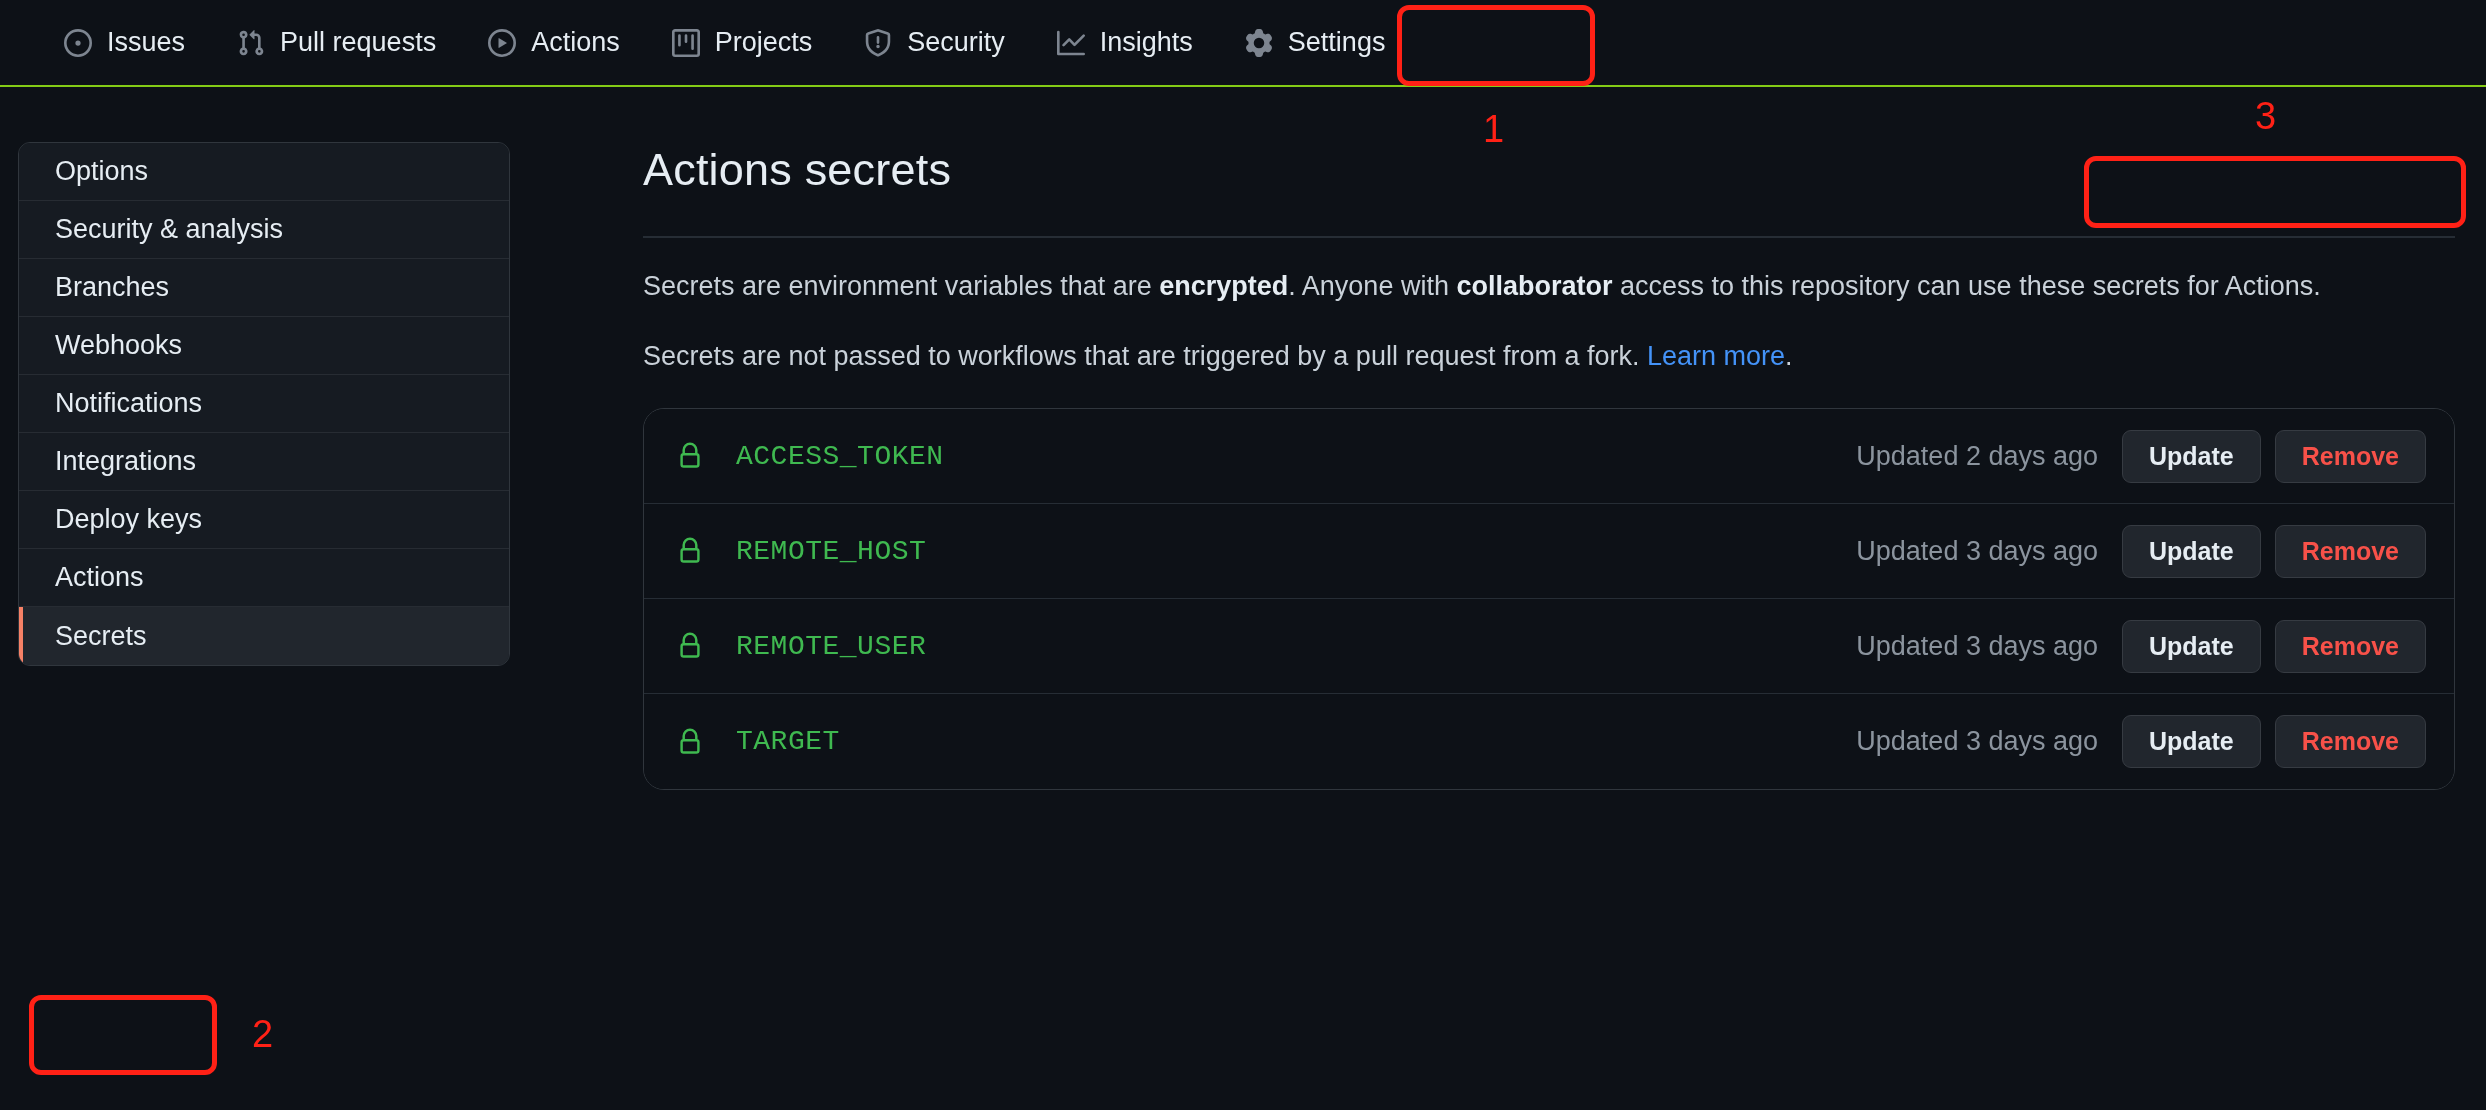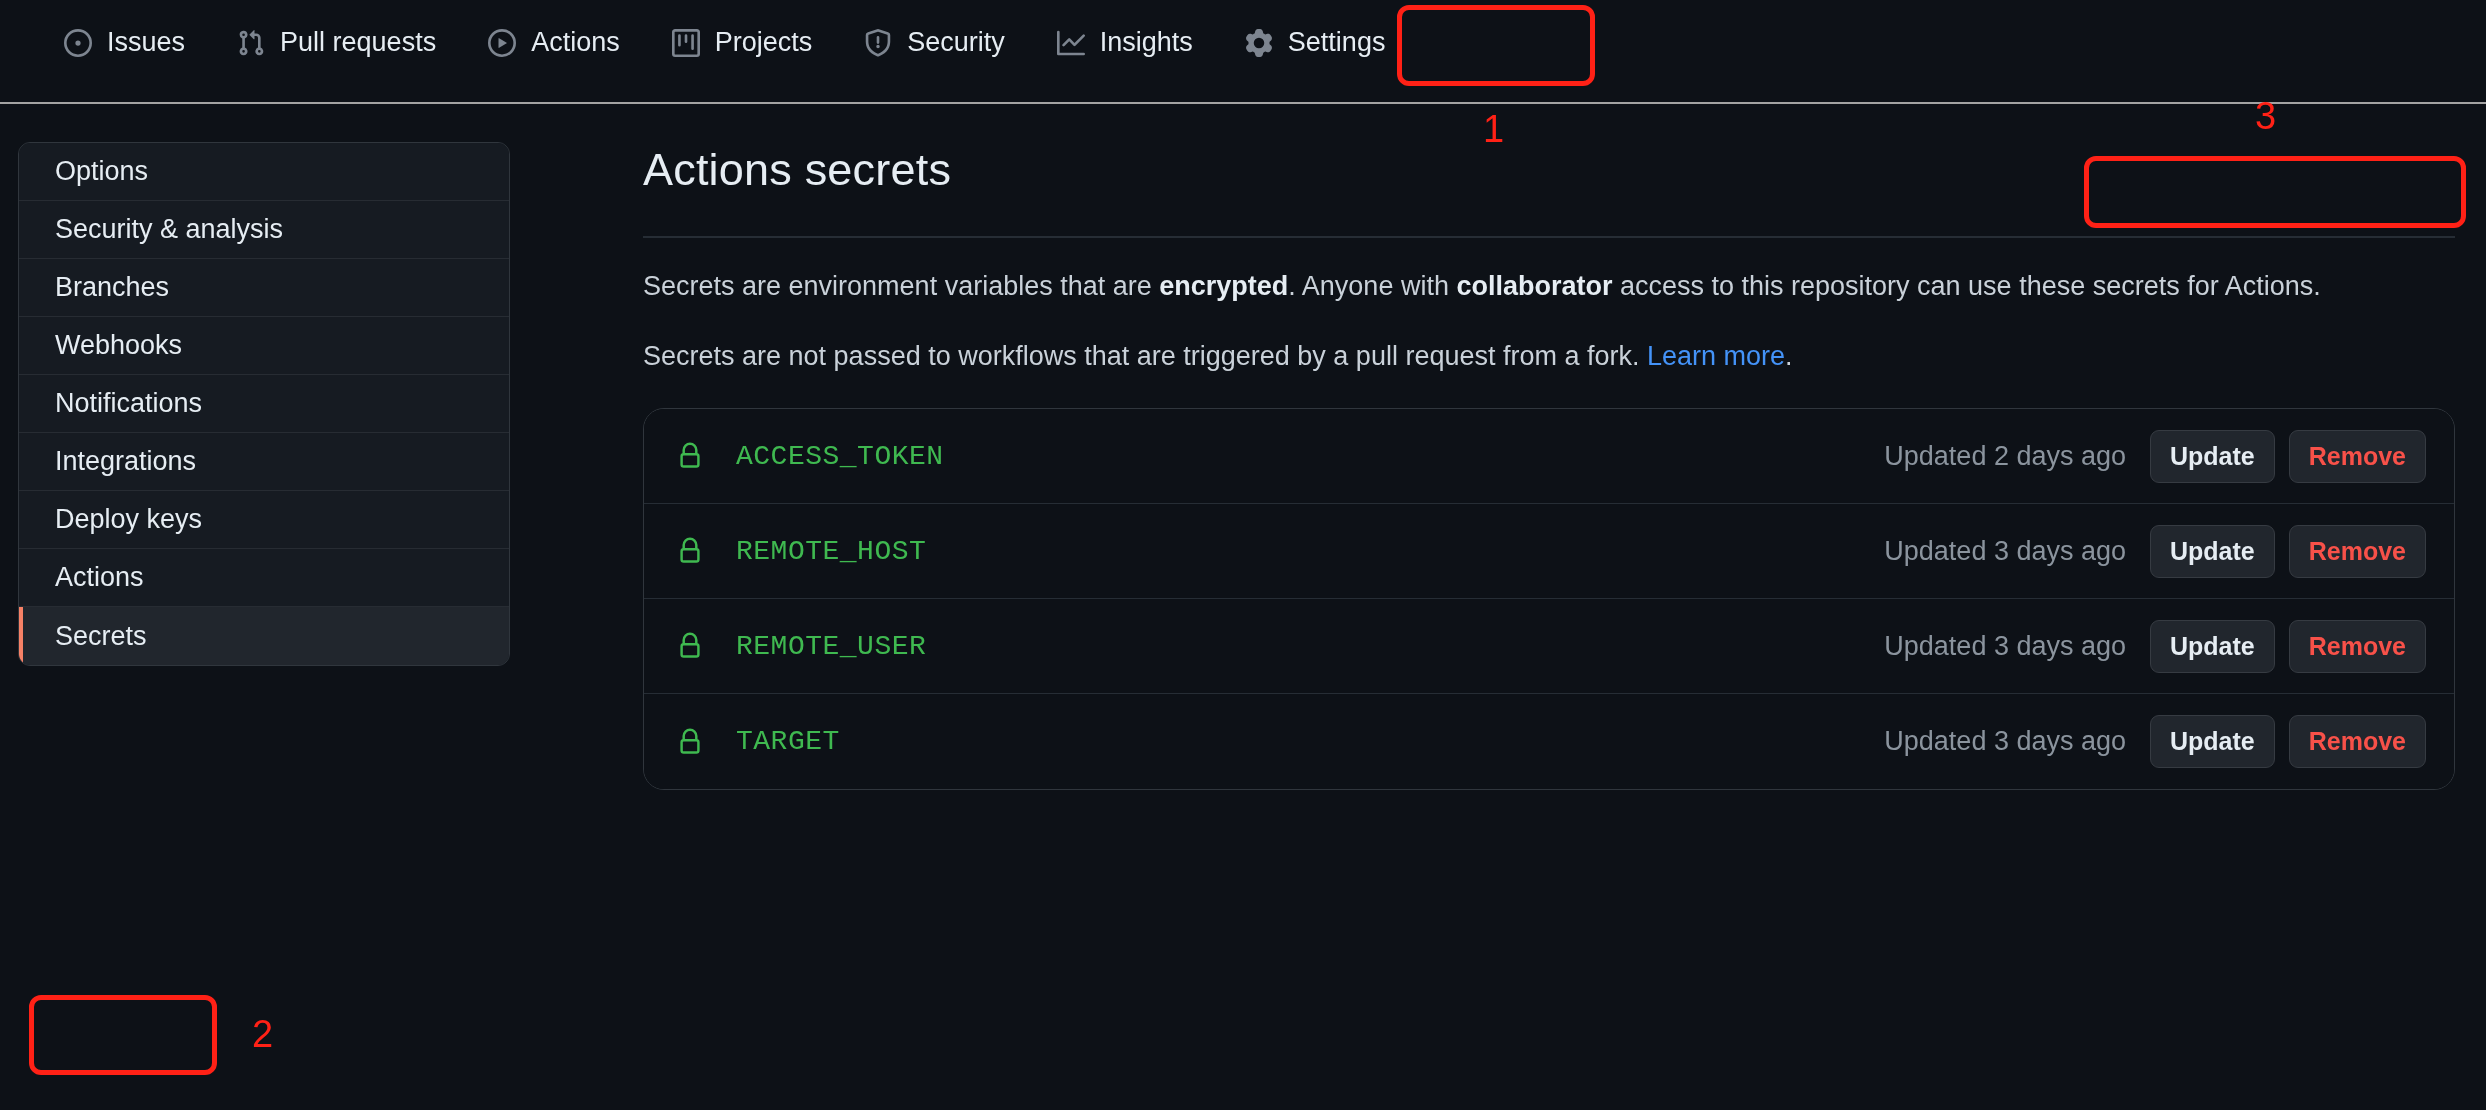--- a/index.html
+++ b/index.html
@@ -17,23 +17,23 @@
     width: 2486px;
     height: 1110px;
     background: #0d1117;
   }
 
   
   #topnav {
     position: absolute;
     left: 0; top: 0;
     width: 2486px;
-    height: 104px;
-    background: #0d1117;
-    border-bottom: 2px solid #a3a3a3;
+    height: 87px;
+    background: #0d1117;
+    border-bottom: 2px solid #84cc16;
   }
   .nav-strip {
     position: absolute;
     left: 0; top: 0;
     height: 85px;
     display: flex;
     align-items: center;
     gap: 0px;
     padding-left: 0px;
   }
@@ -191,21 +191,21 @@
     font-size: 27px;
     margin-right: 24px;
     white-space: nowrap;
   }
   .btn-update, .btn-remove {
     background: #21262d;
     border: 1px solid #363b42;
     border-radius: 9px;
     font-size: 25px;
     font-weight: bold;
-    padding: 11px 19px;
+    padding: 11px 26px;
     white-space: nowrap;
   }
   .btn-update { color: #e6edf3; margin-right: 14px; }
   .btn-remove { color: #f85149; }
 </style>
 </head>
 <body>
 
 <div id="app">
 

